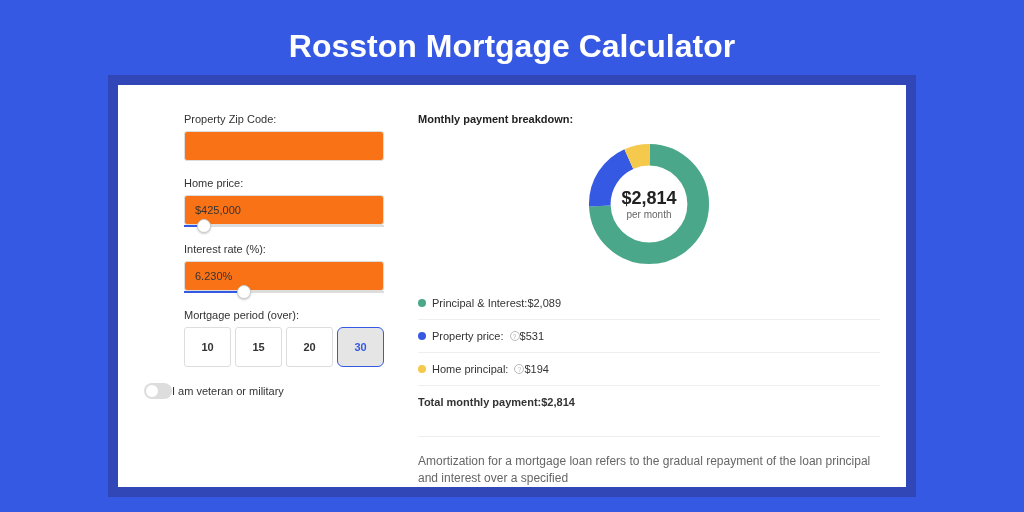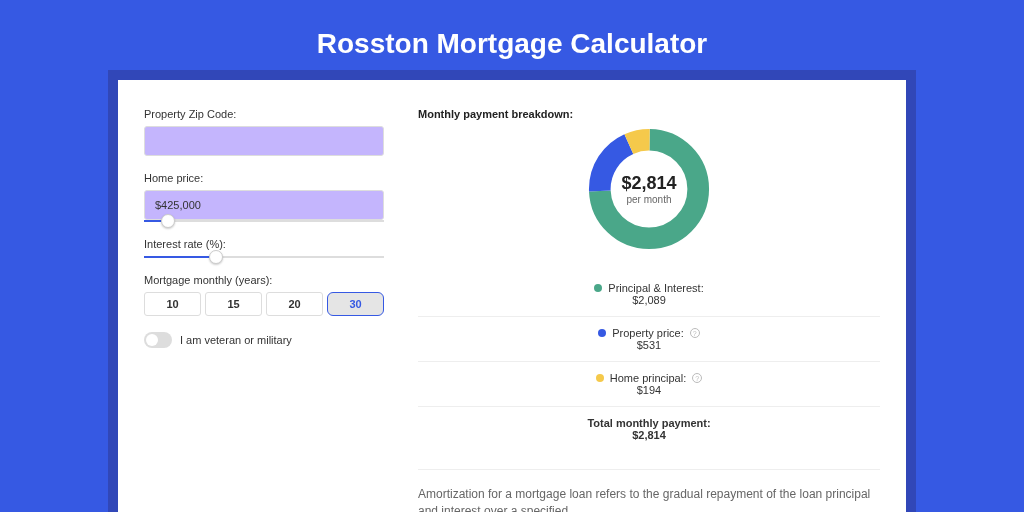--- a/index.html
+++ b/index.html
@@ -5,21 +5,21 @@
 * { box-sizing: border-box; margin: 0; padding: 0; }
 body {
   font-family: -apple-system, BlinkMacSystemFont, "Segoe UI", Arial, sans-serif;
   background: #3659e3;
   width: 1024px;
   height: 512px;
   overflow: hidden;
 }
 .page-title {
   color: #fff;
-  font-size: 28px;
+  font-size: 32px;
   font-weight: 700;
   text-align: center;
   padding: 28px 0 20px;
 }
 .card {
   background: #fff;
   width: 788px;
   margin: 0 auto;
   padding: 28px 26px 0;
   display: flex;
@@ -30,23 +30,23 @@
 .right { flex: 1; }
 .label { font-size: 11px; color: #333; margin-bottom: 6px; }
 .input {
   width: 100%;
   height: 30px;
   border: 1px solid #ddd;
   border-radius: 3px;
   padding: 0 10px;
   font-size: 11px;
   color: #333;
-  background: #c4b5fd;
-}
-.field { margin-bottom: 16px; position: relative; }
+  background: #f97316;
+}
+.field { margin-bottom: 16px; position: relative; margin-left: 40px; }
 .slider-track {
   position: relative;
   height: 2px;
   background: #ddd;
   margin-top: 0;
 }
 .slider-fill {
   position: absolute;
   left: 0; top: 0; bottom: 0;
   background: #3659e3;
@@ -61,73 +61,72 @@
   border-radius: 50%;
   box-shadow: 0 1px 2px rgba(0,0,0,0.2);
   margin-left: -7px;
 }
 .row { display: flex; gap: 6px; }
 .row .input:first-child { flex: 1.5; }
 .row .input:last-child { flex: 1; }
 .periods { display: flex; gap: 4px; margin-top: 6px; }
 .period-btn {
   flex: 1;
-  height: 24px;
+  height: 40px;
   font-size: 11px;
   font-weight: 600;
   border: 1px solid #ddd;
   background: #fff;
   border-radius: 3px;
   cursor: pointer;
   color: #333;
 }
 .period-btn.active {
   background: #e5e5e5;
   border-color: #3659e3;
   color: #3659e3;
   border-radius: 6px;
 }
-.toggle-row { display: flex; align-items: center; gap: 8px; margin-top: 14px; }
+.toggle-row { display: flex; align-items: center; margin-top: 14px; }
 .toggle {
   width: 28px; height: 16px;
   background: #ddd;
   border-radius: 10px;
   position: relative;
 }
 .toggle::after {
   content: "";
   position: absolute;
   left: 2px; top: 2px;
   width: 12px; height: 12px;
   background: #fff;
   border-radius: 50%;
 }
 .toggle-label { font-size: 11px; color: #333; }
-.section-title { font-size: 11px; font-weight: 700; color: #222; margin-bottom: 4px; }
+.section-title { font-size: 11px; font-weight: 700; color: #222; margin-bottom: 14px; }
 .donut-wrap { display: flex; justify-content: center; margin-bottom: 18px; }
 .donut { position: relative; width: 130px; height: 130px; }
 .donut-center {
   position: absolute;
   inset: 0;
   display: flex;
   flex-direction: column;
   align-items: center;
   justify-content: center;
 }
 .donut-amount { font-size: 18px; font-weight: 800; color: #222; }
 .donut-sub { font-size: 10px; color: #666; }
 .break-row {
   display: flex;
   align-items: center;
   justify-content: flex-start;
   padding: 10px 0;
   border-bottom: 1px solid #eee;
   font-size: 11px;
   color: #333;
-  flex-direction: column;
 }
 .break-row.total { font-weight: 700; border-bottom: none; }
 .break-left { display: flex; align-items: center; gap: 6px; }
 .dot { width: 8px; height: 8px; border-radius: 50%; }
 .dot.green { background: #4aa789; }
 .dot.blue { background: #3659e3; }
 .dot.yellow { background: #f5c94b; }
 .info-icon {
   width: 10px; height: 10px;
   border: 1px solid #bbb;
@@ -161,28 +160,29 @@
       <input class="input" value="$425,000" style="">
       <div class="slider-track">
         <div class="slider-fill" style="width:10%"></div>
         <div class="slider-thumb" style="left:10%"></div>
       </div>
     </div>
 
 
     <div class="field">
       <div class="label">Interest rate (%):</div>
+      <input class="input" value="6.230%" style="">
       <div class="slider-track">
         <div class="slider-fill" style="width:30%"></div>
         <div class="slider-thumb" style="left:30%"></div>
       </div>
     </div>
 
     <div class="field">
-      <div class="label">Mortgage monthly (years):</div>
+      <div class="label">Mortgage period (over):</div>
       <div class="periods">
         <button class="period-btn">10</button>
         <button class="period-btn">15</button>
         <button class="period-btn">20</button>
         <button class="period-btn active">30</button>
       </div>
     </div>
 
     <div class="toggle-row">
       <div class="toggle"></div>

